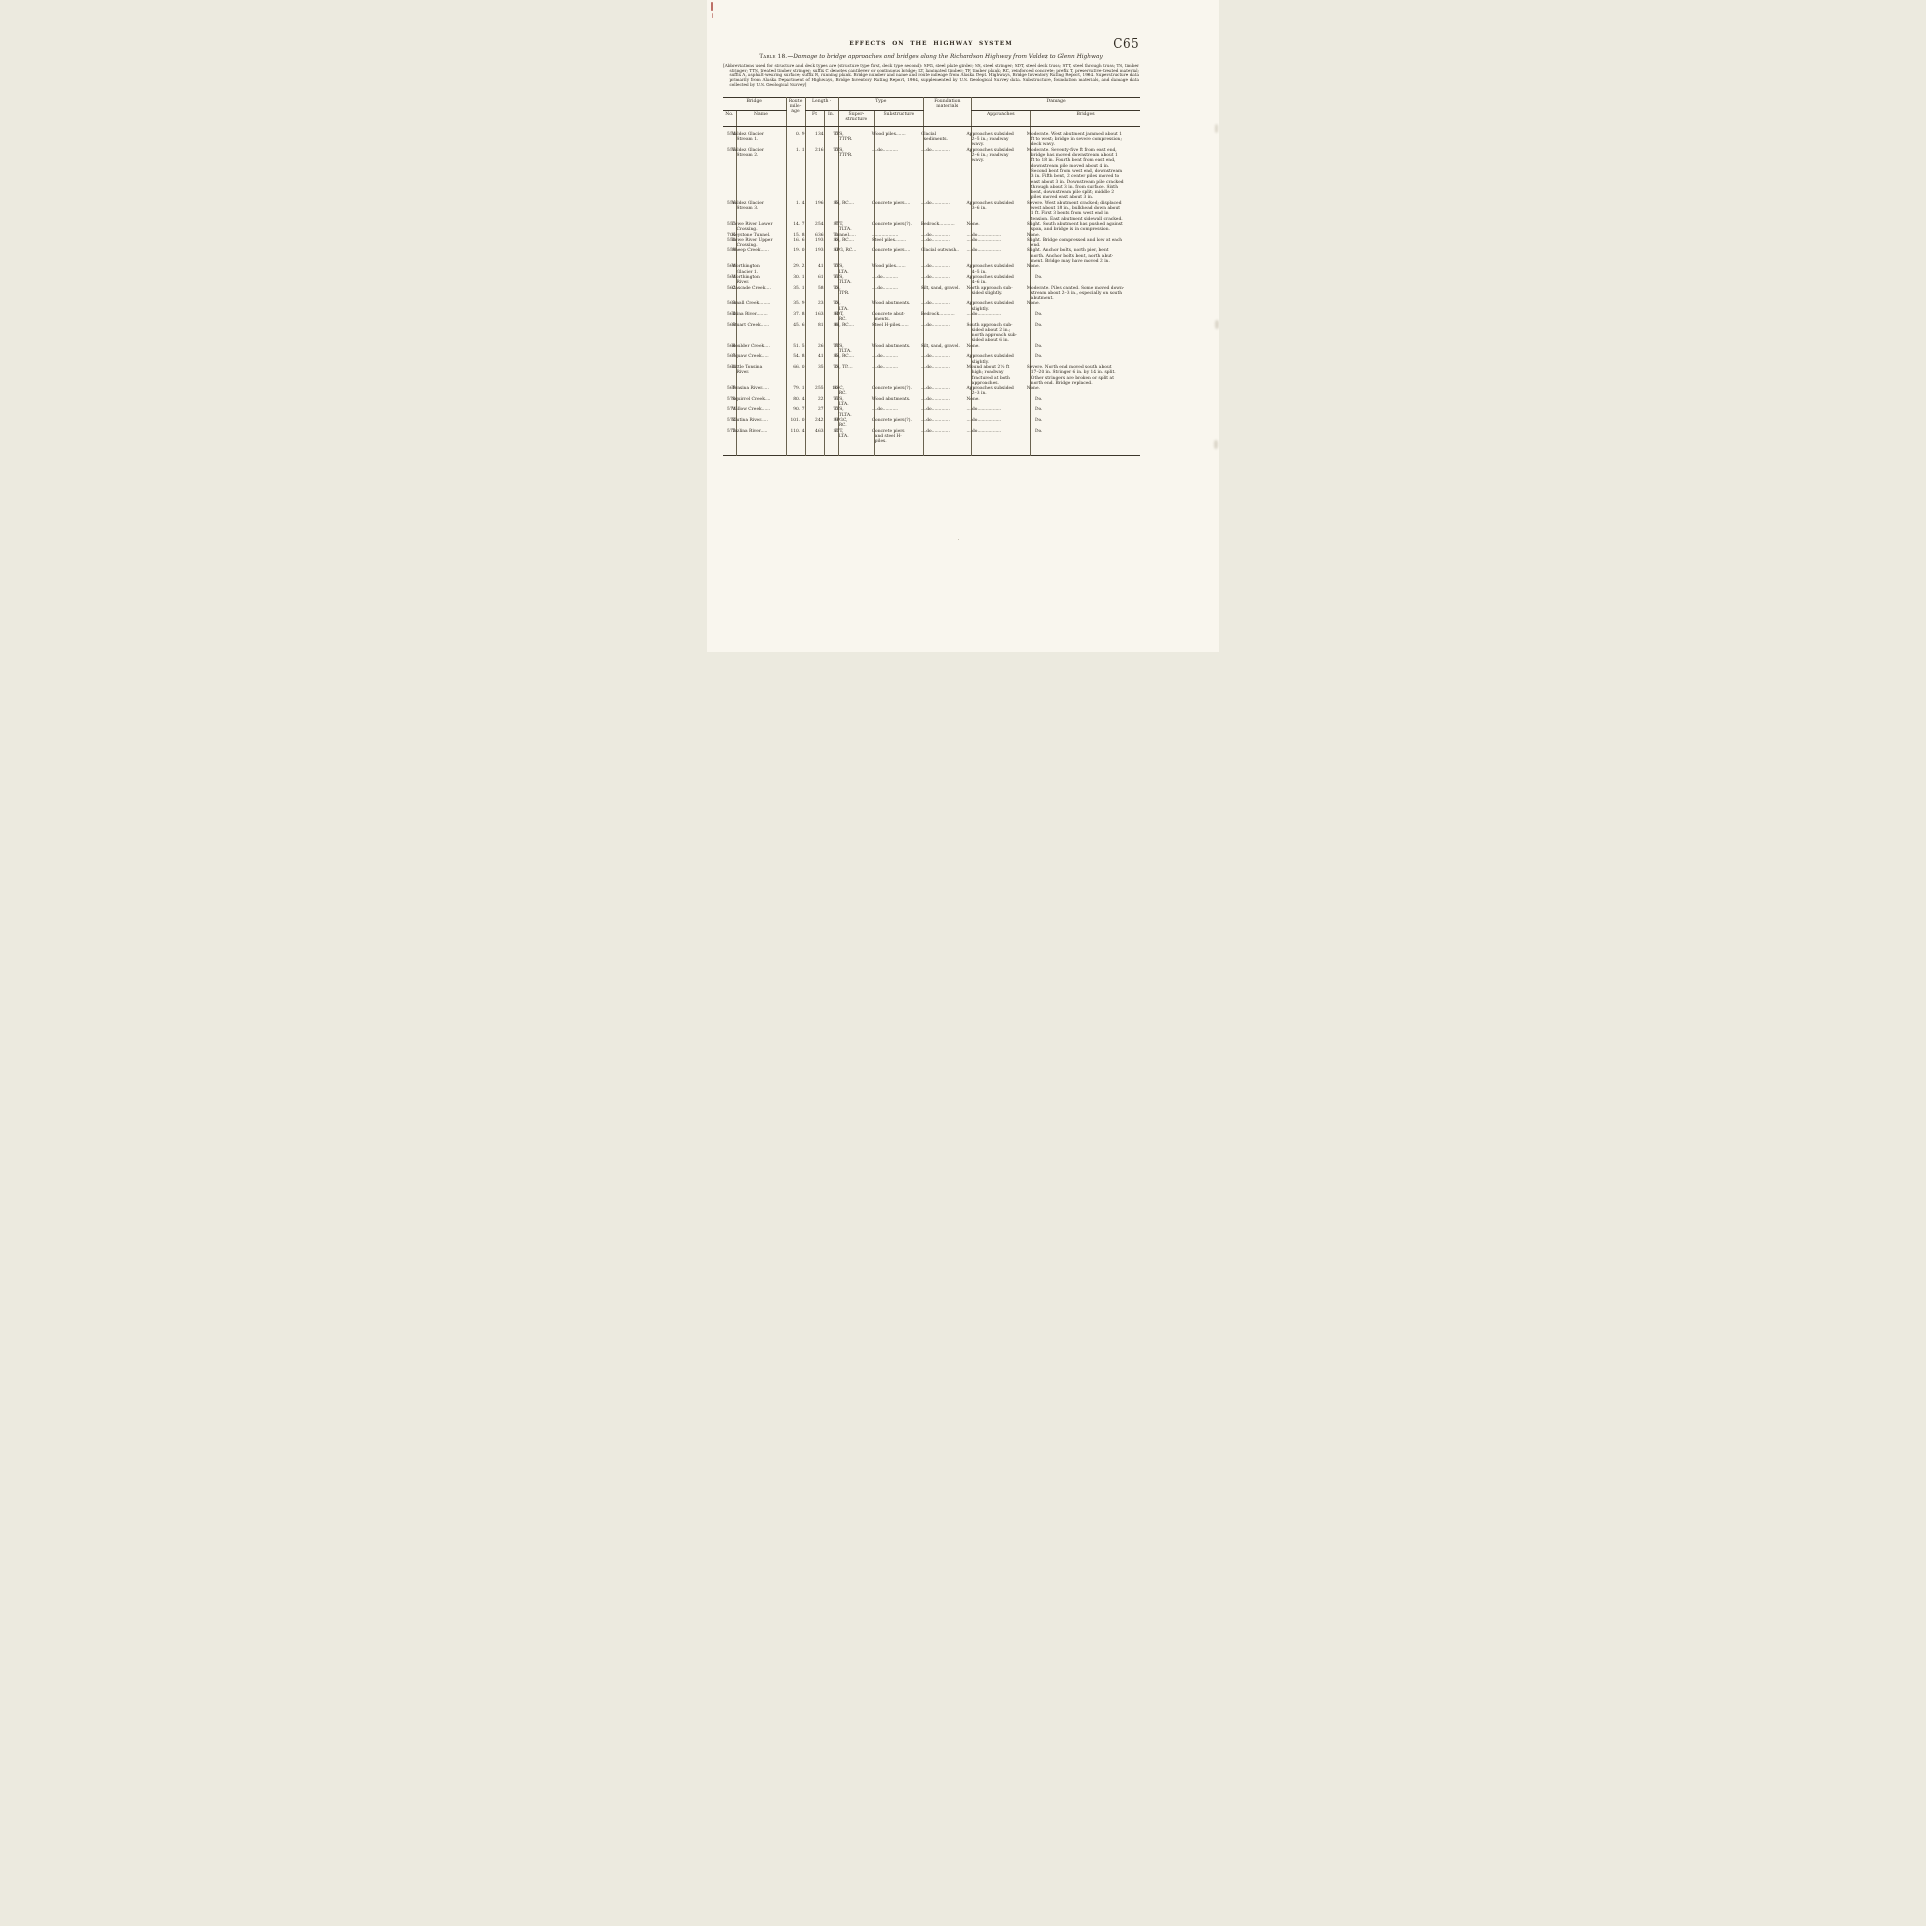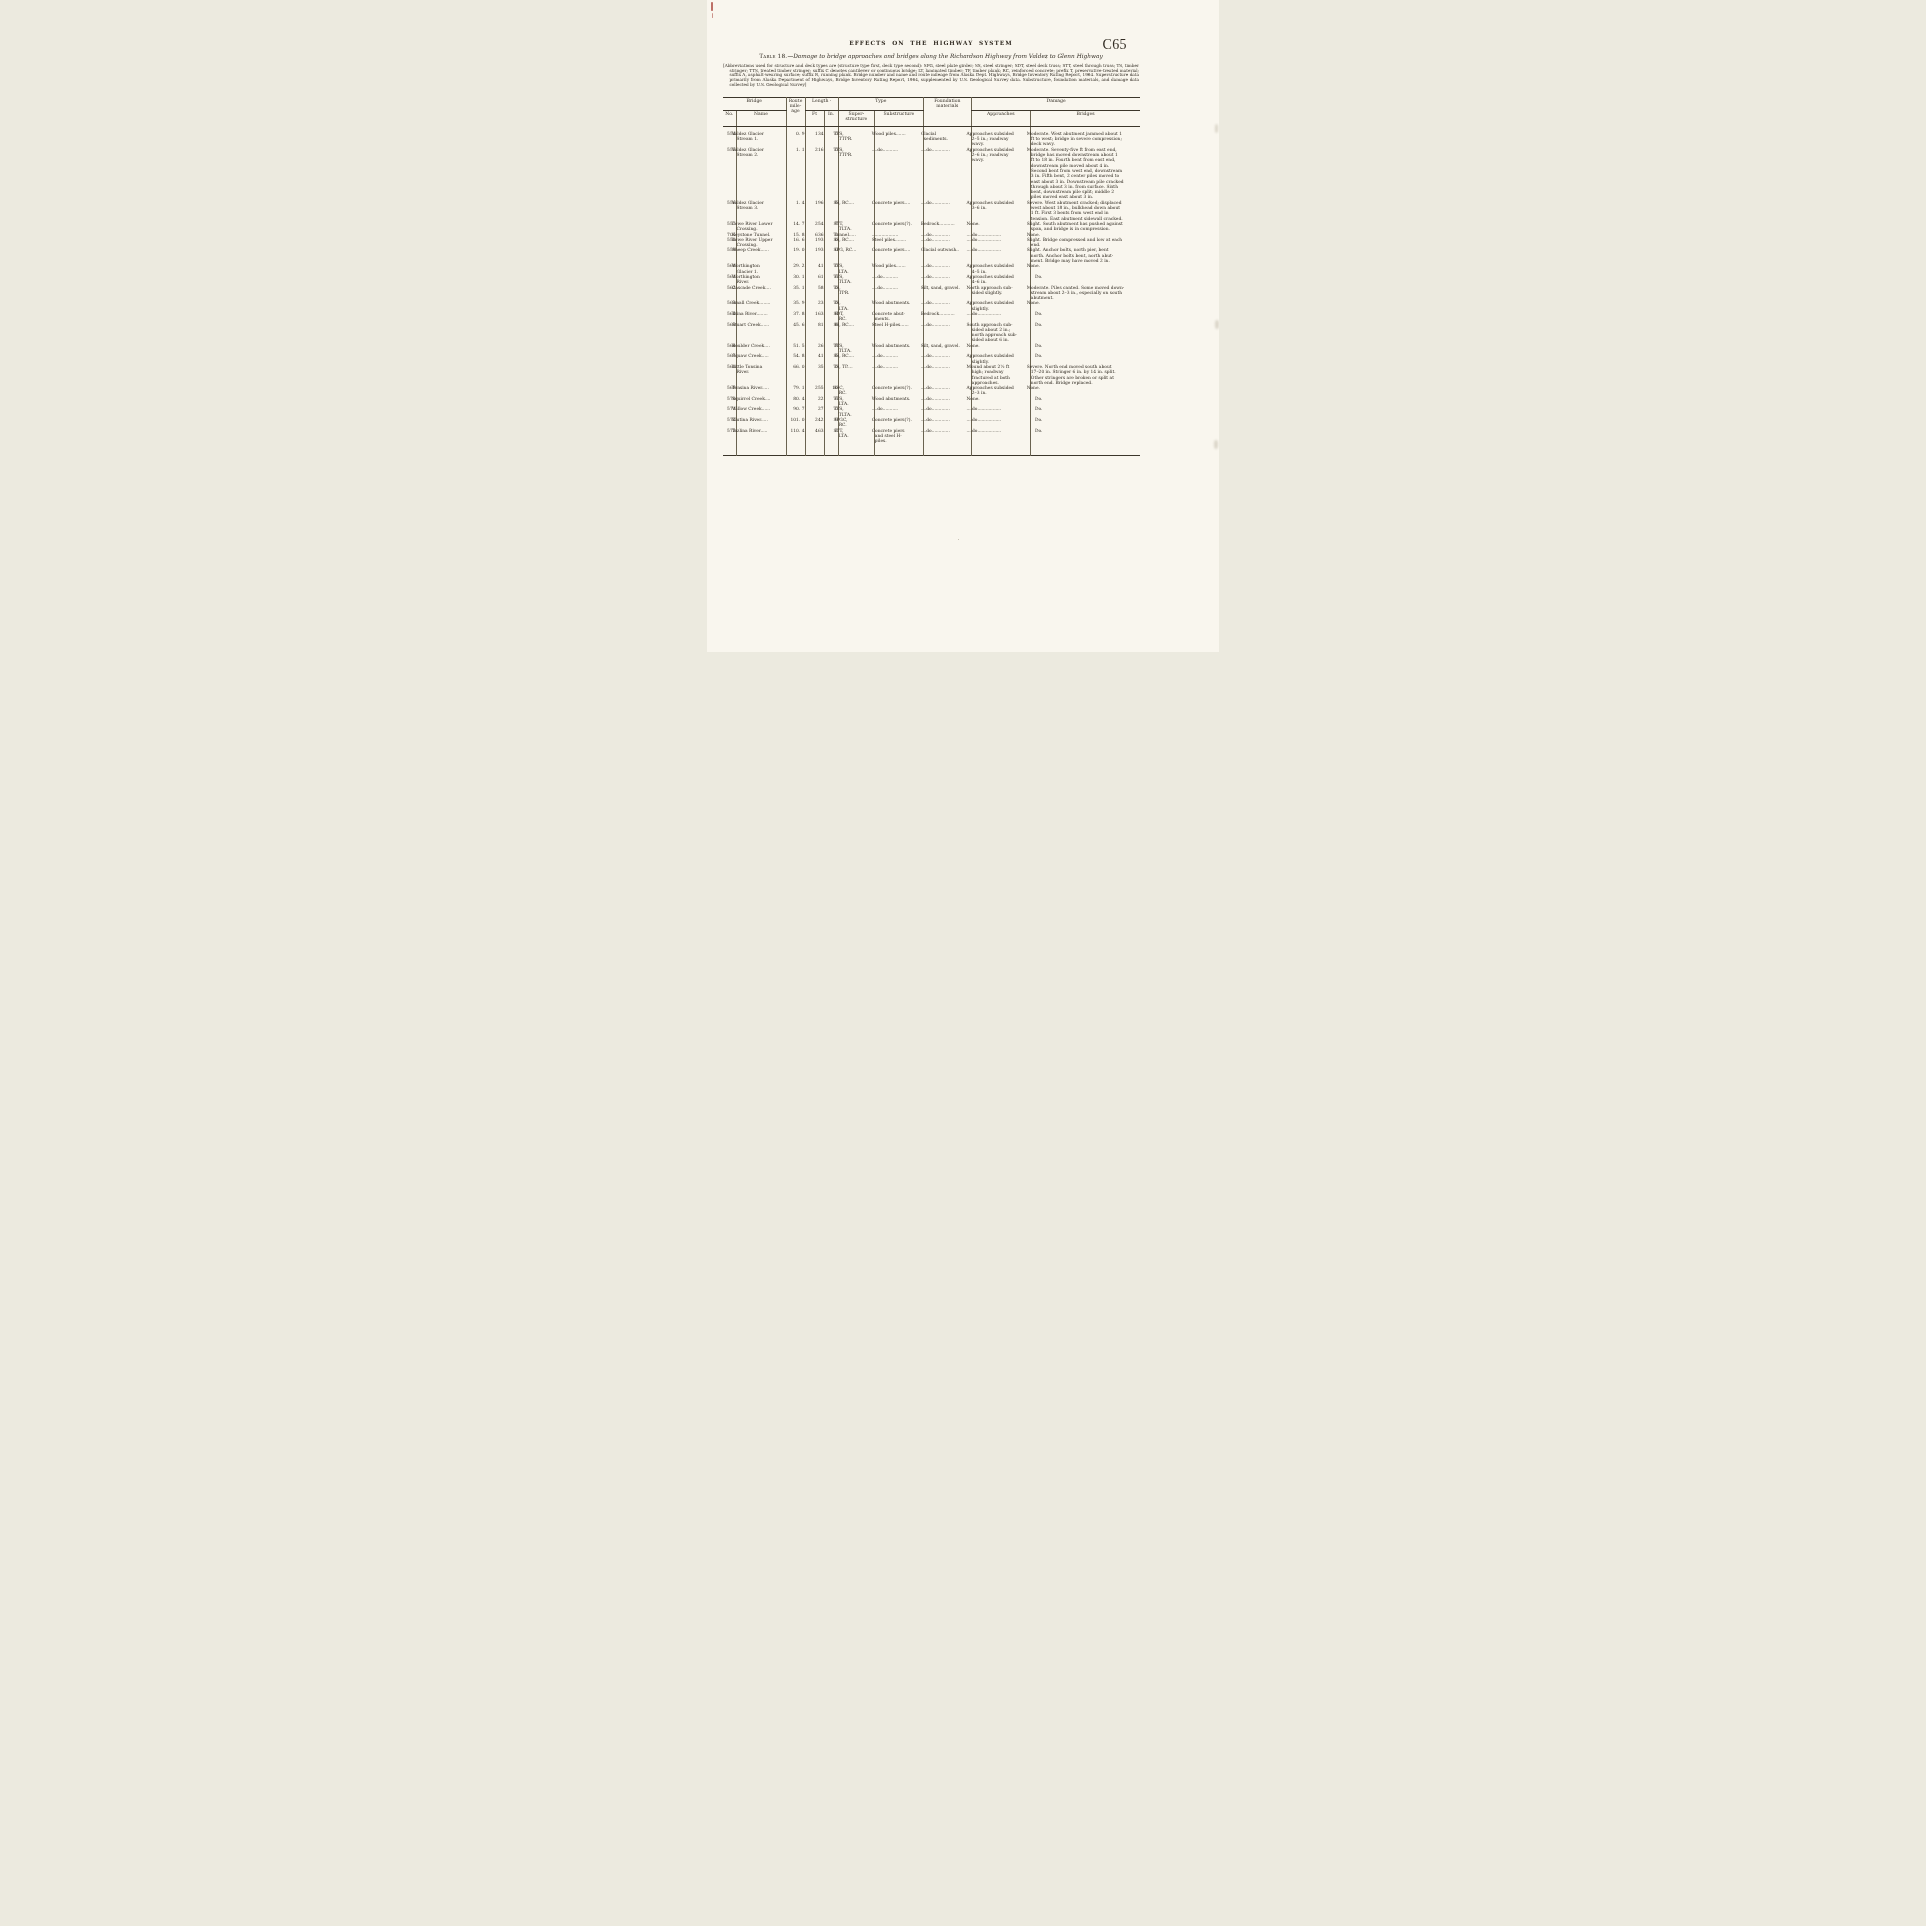--- a/index.html
+++ b/index.html
@@ -12,22 +12,22 @@
     font-family:"DejaVu Serif","Liberation Serif",serif;
     overflow:hidden;
   }
   
   .head-row{position:absolute;top:37px;left:16px;width:416px;height:11.6px;}
   .running-head{
     position:absolute;left:0;right:0;text-align:center;top:2.7px;
     font-size:5.8px;font-weight:700;letter-spacing:1px;word-spacing:2.7px;
   }
   .page-number{
-    position:absolute;right:12px;top:0;
-    font-size:14px;font-weight:400;letter-spacing:0.4px;font-family:Liberation Serif, serif;
+    position:absolute;right:0;top:0;
+    font-size:12px;font-weight:400;letter-spacing:0.4px;
   }
   
   .caption{
     position:absolute;top:53px;left:16px;width:416px;
     text-align:center;font-size:5.8px;
   }
   .cap-label{font-variant:small-caps;letter-spacing:0.2px;}
   .cap-text{font-style:italic;}
   
   .abbrev{

